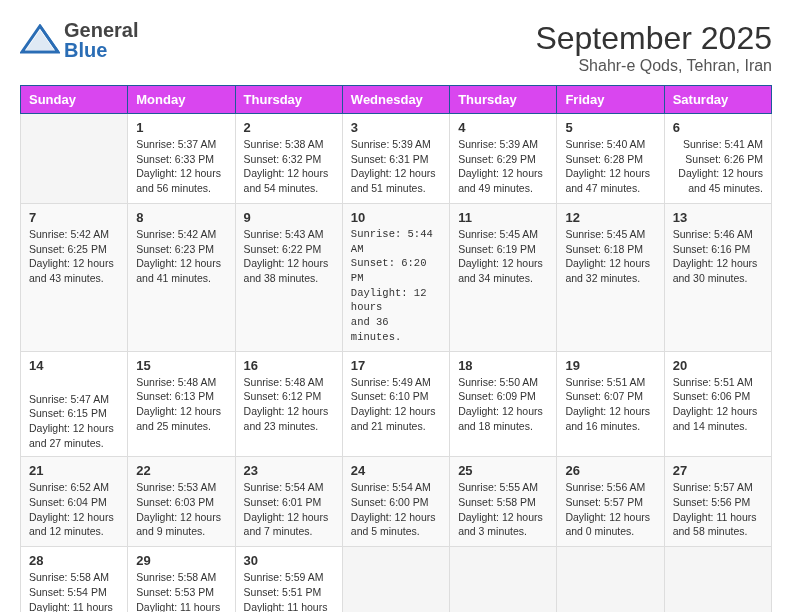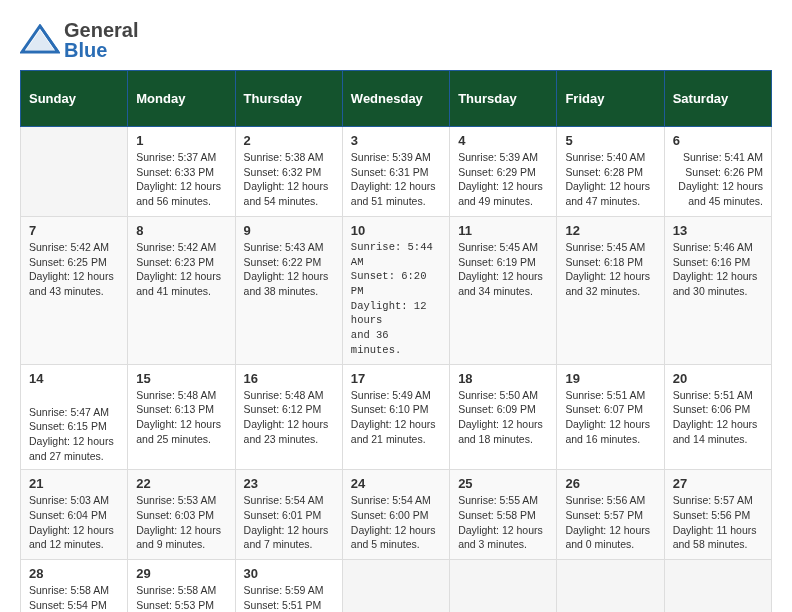--- a/index.html
+++ b/index.html
@@ -27,24 +27,24 @@
     .subtitle {
       font-size: 16px;
       color: #555;
     }
     .calendar {
       width: 100%;
       border-collapse: collapse;
       border: 1px solid #ccc;
     }
     .calendar th {
-      background-color: #14532d;
+      background-color: #d946ef;
       color: #fff;
       text-align: left;
-      padding: 20px 8px;
+      padding: 6px 8px;
       font-size: 13px;
       border: 1px solid #1e5a99;
     }
     .calendar td {
       width: 107px;
       vertical-align: top;
       padding: 6px 8px;
       border: 1px solid #ddd;
       font-size: 11px;
       color: #333;
@@ -89,20 +89,24 @@
     <svg width="40" height="32" viewBox="0 0 40 32">
       <polygon points="20,2 38,28 2,28" fill="none" stroke="#2a6db5" stroke-width="3"></polygon>
       <polygon points="20,6 34,26 6,26" fill="#2a6db5" opacity="0.15"></polygon>
       <line x1="20" y1="2" x2="38" y2="28" stroke="#2a6db5" stroke-width="2.5"></line>
     </svg>
     <div class="logo-words">
       <span class="w1">General</span><br>
       <span class="w2">Blue</span>
     </div>
   </div>
+  <div class="title-section">
+    <div class="month-title">September 2025</div>
+    <div class="subtitle">Shahr-e Qods, Tehran, Iran</div>
+  </div>
 </div>
 
 <table class="calendar">
   <thead>
     <tr>
     <th>Sunday</th>
         <th>Monday</th>
         <th>Thursday</th>
         <th>Wednesday</th>
         <th>Thursday</th>
@@ -254,21 +258,21 @@
           <span class="day-number">20</span>
           <div class="day-info" style="white-space: pre-line;">Sunrise: 5:51 AM
 Sunset: 6:06 PM
 Daylight: 12 hours
 and 14 minutes.</div>
         </td>
       </tr>
       <tr>
         <td>
           <span class="day-number">21</span>
-          <div class="day-info" style="white-space: pre-line;">Sunrise: 5:03 AM
+          <div class="day-info" style="white-space: pre-line;">Sunrise: 6:52 AM
 Sunset: 6:04 PM
 Daylight: 12 hours
 and 12 minutes.</div>
         </td>
         <td>
           <span class="day-number">22</span>
           <div class="day-info" style="white-space: pre-line;">Sunrise: 5:53 AM
 Sunset: 6:03 PM
 Daylight: 12 hours
 and 9 minutes.</div>

